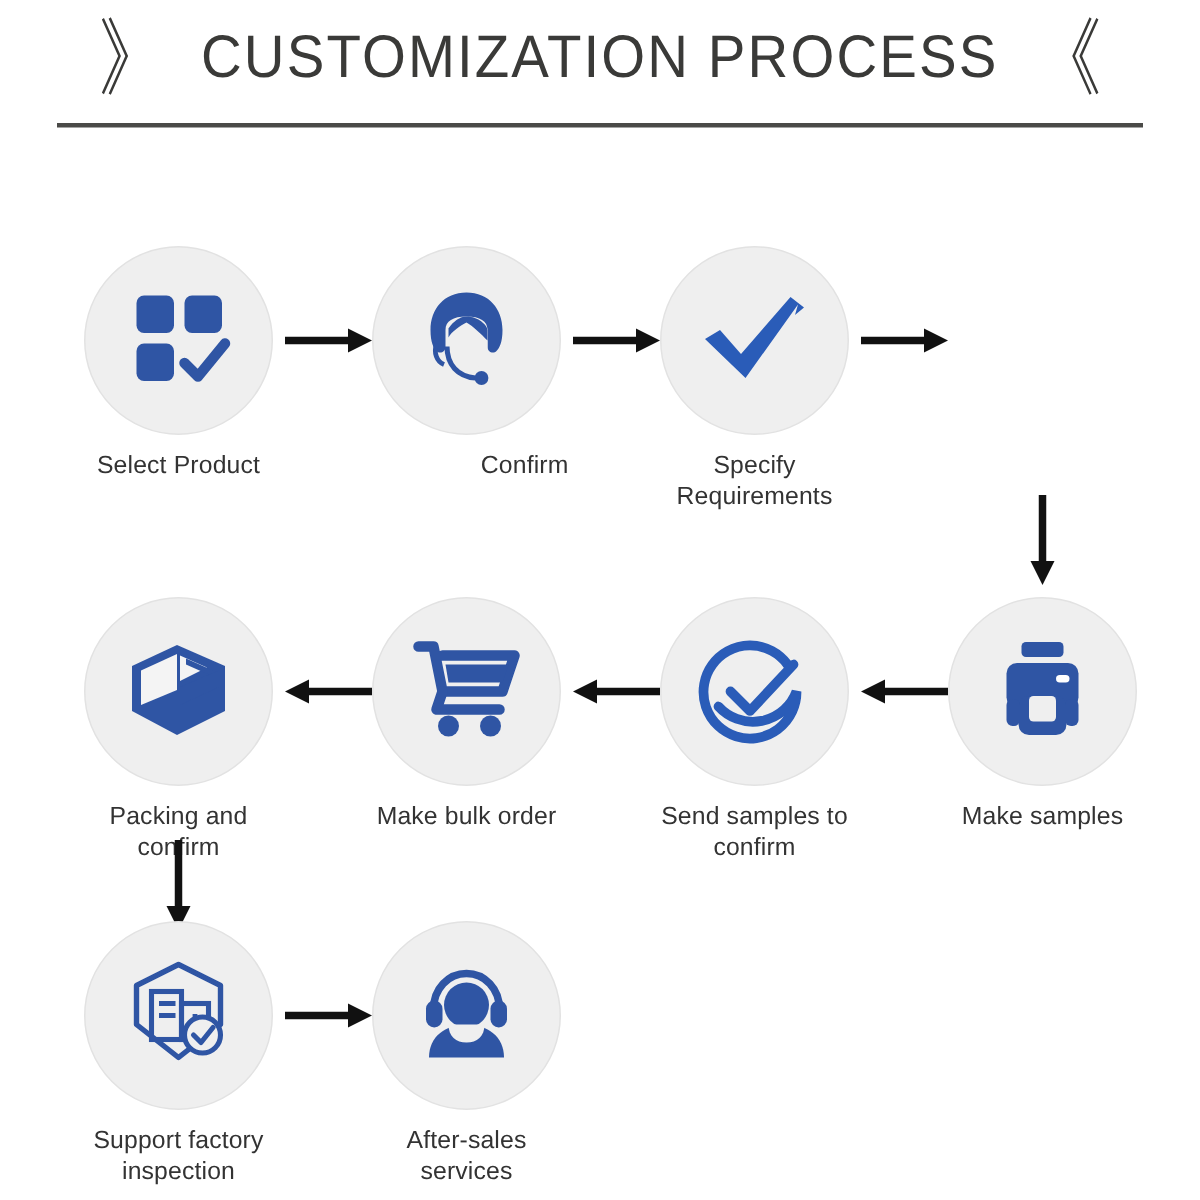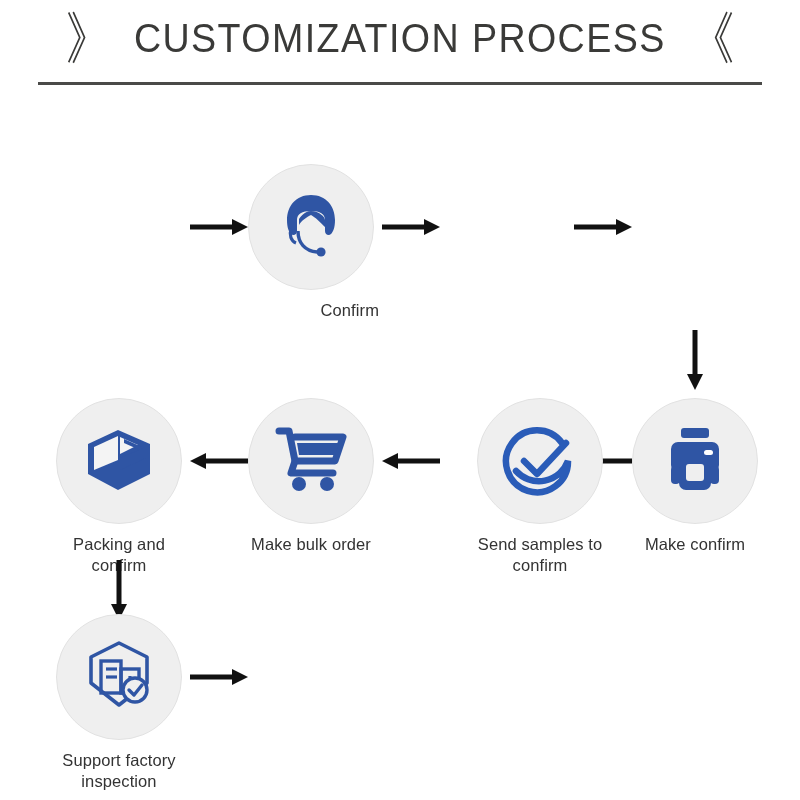--- a/index.html
+++ b/index.html
@@ -103,20 +103,33 @@
   <div id="title-row">
     <span class="chev">》</span>
     <span id="title-text">CUSTOMIZATION PROCESS</span>
     <span class="chev">《</span>
   </div>
   <div id="title-rule"></div>
 </div>
 
 <div id="flow">
 
+  <div class="node" style="left:51px; top:164px;">
+    <div class="disc">
+      <span>
+        <svg width="72" height="72" viewBox="0 0 72 72">
+          <rect x="8" y="8" width="25" height="25" rx="5" fill="#2f55a4"></rect>
+          <rect x="40" y="8" width="25" height="25" rx="5" fill="#2f55a4"></rect>
+          <rect x="8" y="40" width="25" height="25" rx="5" fill="#2f55a4"></rect>
+          <path d="M40 53 L49 62 L67 40" fill="none" stroke="#2f55a4" stroke-width="7" stroke-linecap="round" stroke-linejoin="round"></path>
+        </svg>
+      </span>
+    </div>
+    <div class="node-label">Select Product</div>
+  </div>
 
   <div class="arrow" style="left:190px; top:218px;">
     <svg width="58" height="18" viewBox="0 0 58 18">
       <line x1="0" y1="9" x2="44" y2="9" stroke="#111111" stroke-width="5"></line>
       <polygon points="42,1 58,9 42,17" fill="#111111"></polygon>
     </svg>
   </div>
 
   <div class="node" style="left:243px; top:164px;text-align:right;">
     <div class="disc">
@@ -134,20 +147,30 @@
     <div class="node-label">Confirm</div>
   </div>
 
   <div class="arrow" style="left:382px; top:218px;">
     <svg width="58" height="18" viewBox="0 0 58 18">
       <line x1="0" y1="9" x2="44" y2="9" stroke="#111111" stroke-width="5"></line>
       <polygon points="42,1 58,9 42,17" fill="#111111"></polygon>
     </svg>
   </div>
 
+  <div class="node" style="left:435px; top:164px;">
+    <div class="disc">
+      <span>
+        <svg width="78" height="78" viewBox="0 0 78 78">
+          <path d="M6 40 L16 34 L30 50 L63 12 L72 19 L66 24 L68 17 L33 66 Z" fill="#2a5cb8"></path>
+        </svg>
+      </span>
+    </div>
+    <div class="node-label">Specify Requirements</div>
+  </div>
 
   <div class="arrow" style="left:574px; top:218px;">
     <svg width="58" height="18" viewBox="0 0 58 18">
       <line x1="0" y1="9" x2="44" y2="9" stroke="#111111" stroke-width="5"></line>
       <polygon points="42,1 58,9 42,17" fill="#111111"></polygon>
     </svg>
   </div>
 
 
   <div class="arrow" style="left:686px; top:330px;">
@@ -164,31 +187,31 @@
           <rect x="23" y="6" width="28" height="10" rx="3" fill="#2f55a4"></rect>
           <rect x="13" y="20" width="48" height="30" rx="7" fill="#2f55a4"></rect>
           <rect x="46" y="28" width="9" height="5" rx="2.5" fill="#ffffff"></rect>
           <rect x="21" y="42" width="32" height="26" rx="7" fill="#2f55a4"></rect>
           <rect x="28" y="42" width="18" height="17" rx="3" fill="#efefef"></rect>
           <rect x="13" y="44" width="9" height="18" rx="4" fill="#2f55a4"></rect>
           <rect x="52" y="44" width="9" height="18" rx="4" fill="#2f55a4"></rect>
         </svg>
       </span>
     </div>
-    <div class="node-label">Make confirm</div>
+    <div class="node-label">Make samples</div>
   </div>
 
   <div class="arrow" style="left:574px; top:452px;">
     <svg width="58" height="18" viewBox="0 0 58 18">
       <line x1="14" y1="9" x2="58" y2="9" stroke="#111111" stroke-width="5"></line>
       <polygon points="16,1 0,9 16,17" fill="#111111"></polygon>
     </svg>
   </div>
 
-  <div class="node" style="left:435px; top:398px;margin-left:37px;">
+  <div class="node" style="left:435px; top:398px;">
     <div class="disc">
       <span>
         <svg width="80" height="80" viewBox="0 0 80 80">
           <path d="M62 24 A31 31 0 1 0 68 42 A31 31 0 0 1 16 52" fill="none" stroke="#2a5cb8" stroke-width="6.5" stroke-linecap="round"></path>
           <path d="M24 42 L37 55 L66 24" fill="none" stroke="#2a5cb8" stroke-width="6.5" stroke-linecap="round" stroke-linejoin="round"></path>
         </svg>
       </span>
     </div>
     <div class="node-label">Send samples to confirm</div>
   </div>
@@ -264,14 +287,29 @@
 inspection</div>
   </div>
 
   <div class="arrow" style="left:190px; top:668px;">
     <svg width="58" height="18" viewBox="0 0 58 18">
       <line x1="0" y1="9" x2="44" y2="9" stroke="#111111" stroke-width="5"></line>
       <polygon points="42,1 58,9 42,17" fill="#111111"></polygon>
     </svg>
   </div>
 
+  <div class="node" style="left:243px; top:614px;">
+    <div class="disc">
+      <span>
+        <svg width="76" height="76" viewBox="0 0 76 76">
+          <path d="M16 36 C16 22 26 12 38 12 C50 12 60 22 60 36" fill="none" stroke="#2f55a4" stroke-width="5"></path>
+          <rect x="11" y="30" width="11" height="18" rx="5.5" fill="#2f55a4"></rect>
+          <rect x="54" y="30" width="11" height="18" rx="5.5" fill="#2f55a4"></rect>
+          <circle cx="38" cy="33" r="15" fill="#2f55a4"></circle>
+          <path d="M13 68 C13 54 24 46 38 46 C52 46 63 54 63 68 Z" fill="#2f55a4"></path>
+          <path d="M26 46 C26 54 31 58 38 58 C45 58 50 54 50 46" fill="#efefef"></path>
+        </svg>
+      </span>
+    </div>
+    <div class="node-label">After-sales services</div>
+  </div>
 
 </div>
 
 </body></html>

